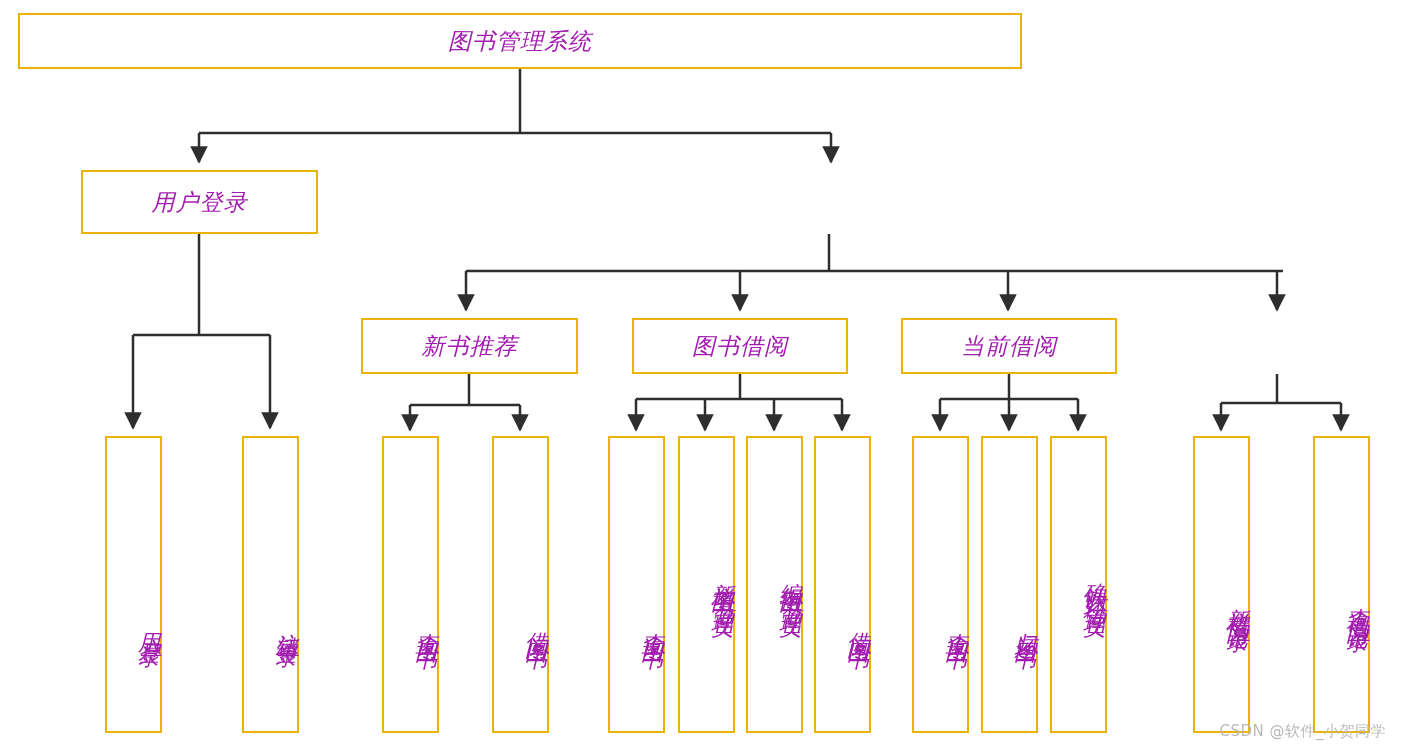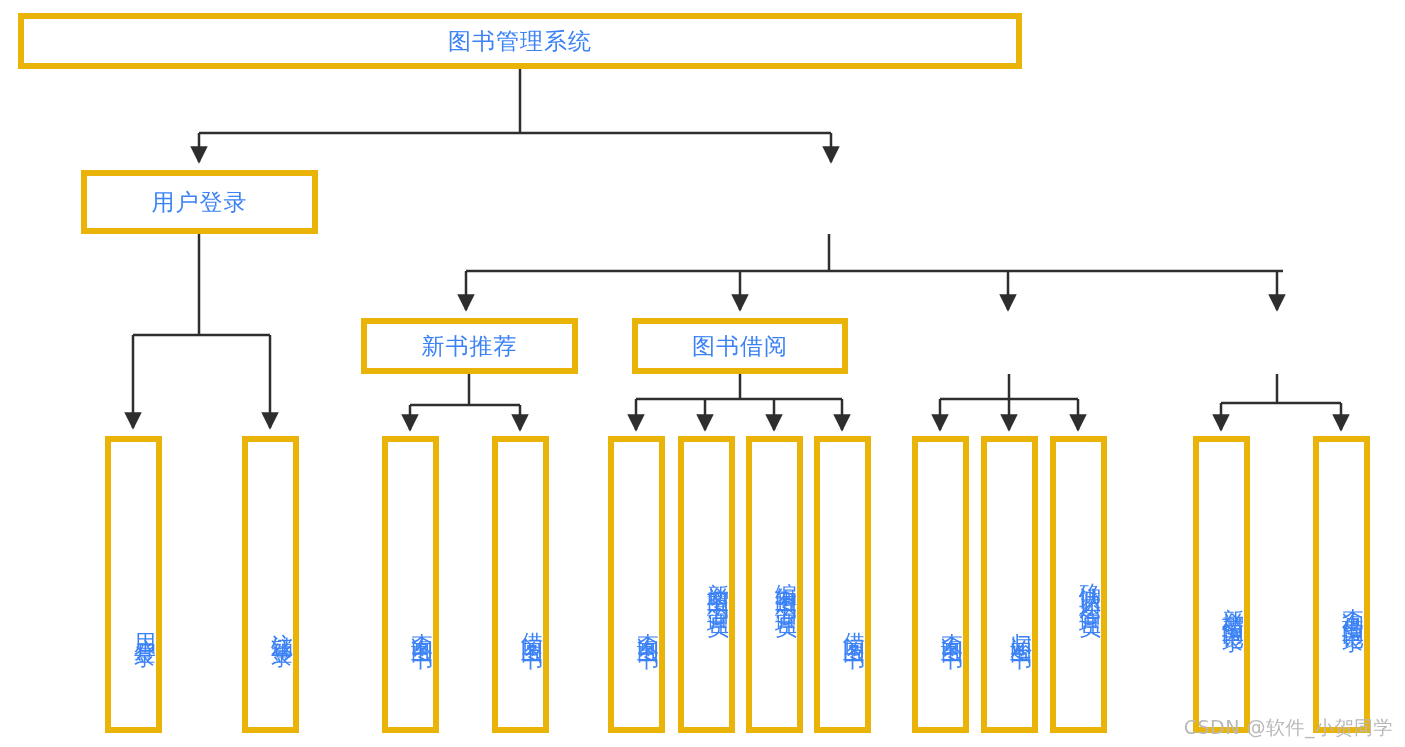--- a/index.html
+++ b/index.html
@@ -13,26 +13,27 @@
   #canvas {
     position: relative;
     width: 1405px;
     height: 747px;
     background: #ffffff;
     overflow: hidden;
   }
   .node {
     position: absolute;
     box-sizing: border-box;
-    border: 6px solid #eab308;
+    border: 2px solid #eab308;
     background: #ffffff;
     display: flex;
     align-items: center;
     justify-content: center;
-    color: #3b82f6;
+    color: #a21caf;
+    font-style: italic;
   }
   .node.horiz {
     font-size: 23px;
     letter-spacing: 1px;
   }
   .node.vert {
     writing-mode: vertical-rl;
     text-orientation: upright;
     font-size: 22px;
     letter-spacing: 5px;
@@ -47,23 +48,23 @@
   svg.edges {
     position: absolute;
     left: 0;
     top: 0;
     width: 1405px;
     height: 747px;
     pointer-events: none;
   }
   .watermark {
     position: absolute;
-    right: 12px;
+    right: 19px;
     bottom: 6px;
-    font-size: 19px;
+    font-size: 15px;
     color: #b9b9b9;
     letter-spacing: 0.5px;
     white-space: nowrap;
     margin-top: 38px;
   }
 </style>
 </head>
 <body>
 
 <div id="canvas">
@@ -125,20 +126,23 @@
   <div class="node horiz" style="left:81px; top:170px; width:237px; height:64px;">
     <span>用户登录</span>
   </div>
 
   <div class="node horiz" style="left:632px; top:318px; width:216px; height:56px;">
     <span>图书借阅</span>
   </div>
   <div class="node horiz" style="left:361px; top:318px; width:217px; height:56px;">
     <span>新书推荐</span>
   </div>
+  <div class="node horiz" style="left:901px; top:318px; width:216px; height:56px;">
+    <span>当前借阅</span>
+  </div>
 
   <div class="node vert" style="left:105px; top:436px; width:57px; height:297px; padding-top:80px;">
     <span>用户登录</span>
   </div>
   <div class="node vert" style="left:242px; top:436px; width:57px; height:297px; padding-top:80px;">
     <span>注销登录</span>
   </div>
 
   <div class="node vert" style="left:382px; top:436px; width:57px; height:297px; padding-top:80px;">
     <span>查询图书</span>

